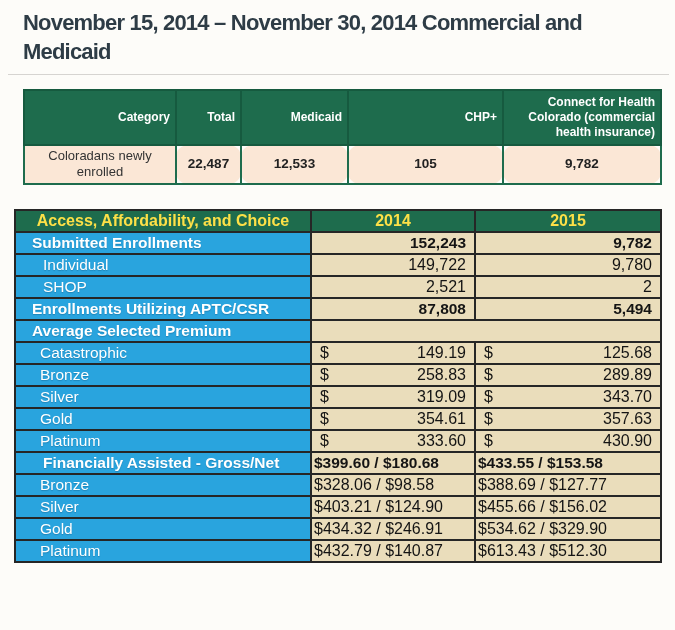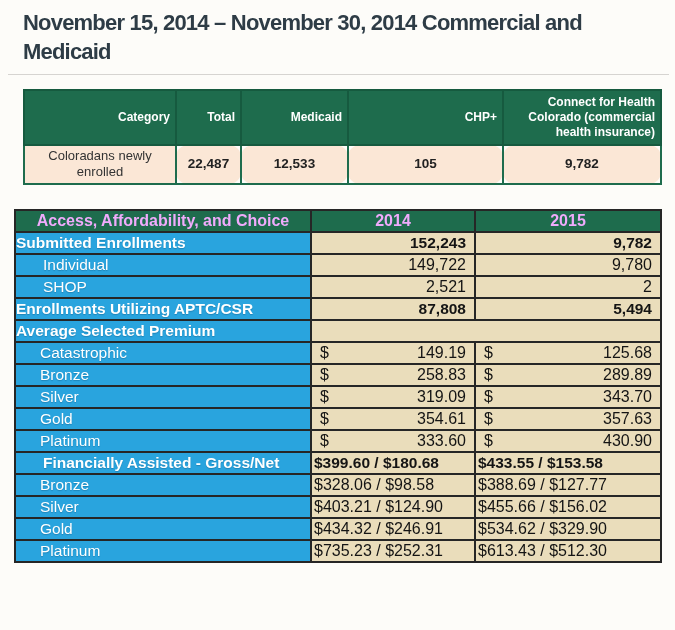--- a/index.html
+++ b/index.html
@@ -62,42 +62,42 @@
   }
   .summary td.num{font-weight:bold;color:#222;font-size:13.5px;border-radius:12px;}
   
   .detail{
     margin:24px 0 0 14px;
     width:646px;
   }
   .detail th{
     background:var(--green);
     border:2px solid var(--darkborder);
-    color:#f0abfc;
+    color:#fde047;
     font-size:16px;
     font-weight:bold;
     text-align:center;
     height:17px;
     padding:1px 20px;
   }
   .detail td{
     border:2px solid var(--darkborder);
     height:20.6px;
     padding:1px 8px;
     vertical-align:middle;
   }
   .detail td.label{
     background:var(--blue);
     color:#ffffff;
     font-size:15.5px;
     text-shadow:0 1px 1px rgba(0,40,70,0.25);
     white-space:nowrap;
     overflow:hidden;
   }
-  .detail td.label.lvl1{padding-left:0;}
+  .detail td.label.lvl1{padding-left:16px;}
   .detail td.label.lvl2{padding-left:27px;}
   .detail td.label.lvl3{padding-left:24px;}
   .detail td.label.b{font-weight:bold;}
   .detail td.val{
     background:var(--beige);
     color:#141414;
     font-size:16px;
   }
   .detail td.val.b{font-weight:bold;font-size:15.5px;}
   .detail td.val.number{text-align:right;}
@@ -272,17 +272,17 @@
         <td class="val combo">$403.21 / $124.90</td>
         <td class="val combo">$455.66 / $156.02</td>
       </tr>
       <tr>
         <td class="label lvl3">Gold</td>
         <td class="val combo">$434.32 / $246.91</td>
         <td class="val combo">$534.62 / $329.90</td>
       </tr>
       <tr>
         <td class="label lvl3">Platinum</td>
-        <td class="val combo">$735.23 / $252.31</td>
+        <td class="val combo">$432.79 / $140.87</td>
         <td class="val combo">$613.43 / $512.30</td>
       </tr>
     </tbody>
 </table>
 
 </body></html>

